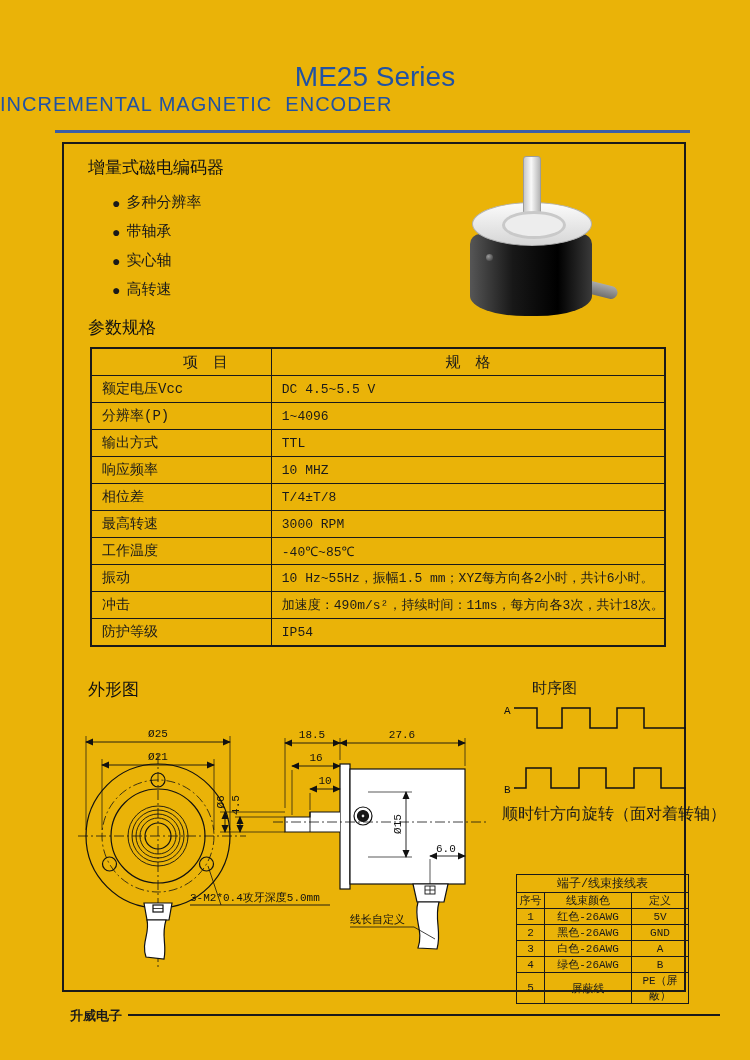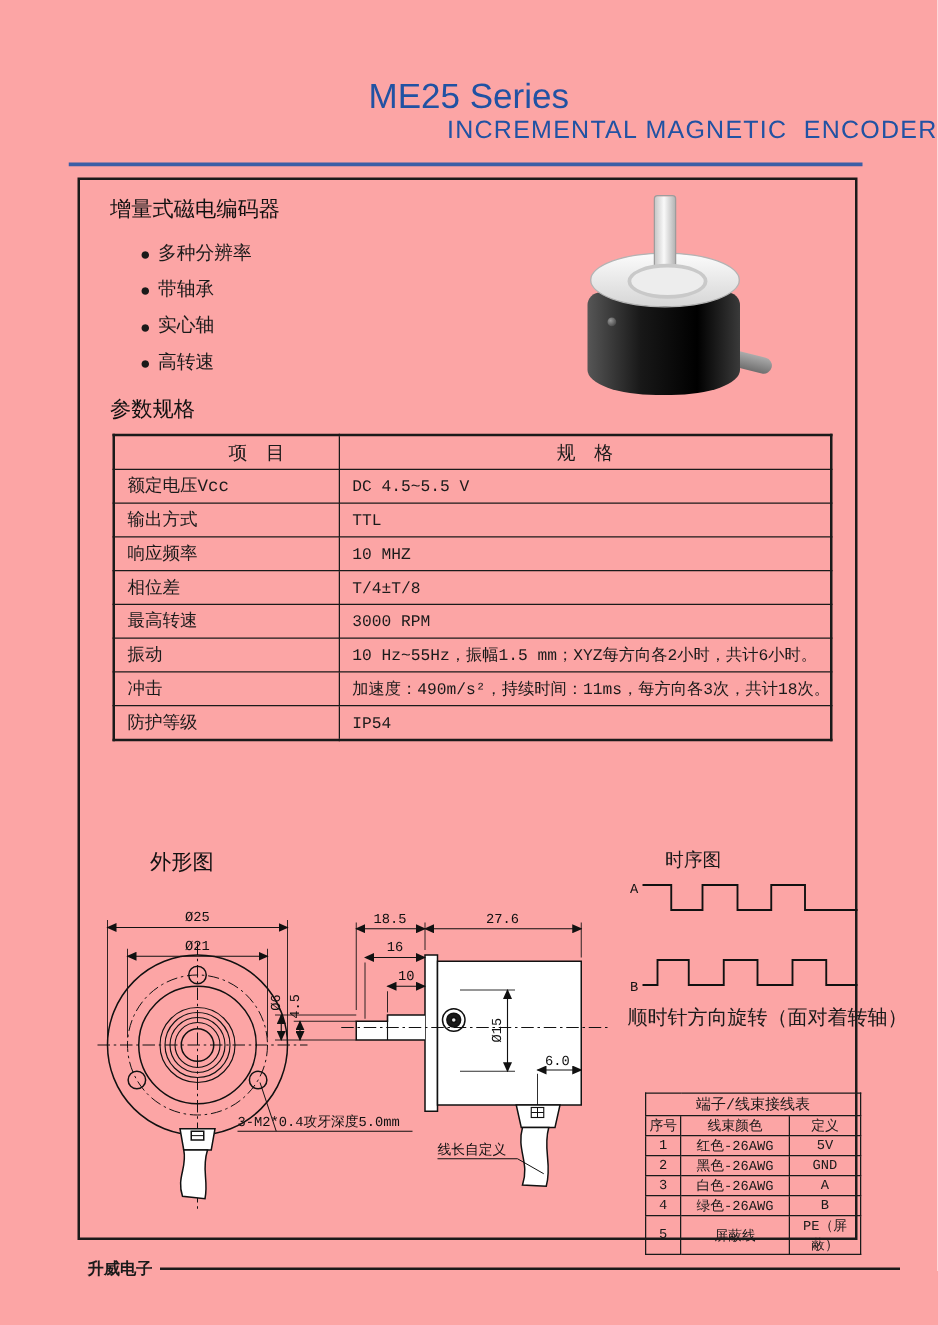--- a/index.html
+++ b/index.html
@@ -1,20 +1,20 @@
 <!DOCTYPE html>
 <html><head>
 <meta charset="utf-8">
 <style>
   html,body{margin:0;padding:0;background:#fff;}
-  .page{position:relative;width:750px;height:1060px;background:#fca5a5;overflow:hidden;
+  .page{position:relative;width:750px;height:1060px;background:#eab308;overflow:hidden;
         font-family:"Liberation Sans",sans-serif;color:#1a1a1a;}
   
   .doc-title{padding-top:62px;text-align:center;font-size:28px;line-height:30px;color:#2152a3;}
-  .doc-subtitle{text-align:right;font-size:20px;line-height:24px;color:#2152a3;letter-spacing:1px;white-space:pre;}
+  .doc-subtitle{text-align:left;font-size:20px;line-height:24px;color:#2152a3;letter-spacing:1px;white-space:pre;}
   .rule{position:absolute;left:55px;top:130px;width:635px;height:3px;background:#3b5ea6;}
   
   .content-box{position:absolute;left:62px;top:142px;width:620px;height:846px;border:2px solid #1a1a1a;}
   .sec-heading{position:absolute;font-size:17px;font-weight:normal;color:#111;}
   
   .features{position:absolute;left:48px;top:44px;list-style:none;margin:0;padding:0;}
   .features li{font-size:15px;height:29px;display:flex;align-items:center;}
   .features .bullet{font-size:14px;margin-right:6px;}
   
   .photo{position:absolute;left:392px;top:12px;width:150px;height:160px;}
@@ -101,51 +101,59 @@
       <tbody>
           <tr>
         <th style="width:145px;padding-left:48px;">项　目</th>
         <th>规　格</th>
       </tr>
       <tr>
             <td class="item">额定电压Vcc</td>
             <td class="spec">DC 4.5~5.5 V</td>
           </tr>
       <tr>
+            <td class="item">分辨率(P)</td>
+            <td class="spec">1~4096</td>
+          </tr>
+      <tr>
             <td class="item">输出方式</td>
             <td class="spec">TTL</td>
           </tr>
       <tr>
             <td class="item">响应频率</td>
             <td class="spec">10 MHZ</td>
           </tr>
       <tr>
             <td class="item">相位差</td>
             <td class="spec">T/4±T/8</td>
           </tr>
       <tr>
             <td class="item">最高转速</td>
             <td class="spec">3000 RPM</td>
           </tr>
       <tr>
+            <td class="item">工作温度</td>
+            <td class="spec">-40℃~85℃</td>
+          </tr>
+      <tr>
             <td class="item">振动</td>
             <td class="spec">10 Hz~55Hz，振幅1.5 mm；XYZ每方向各2小时，共计6小时。</td>
           </tr>
       <tr>
             <td class="item">冲击</td>
             <td class="spec">加速度：490m/s²，持续时间：11ms，每方向各3次，共计18次。</td>
           </tr>
       <tr>
             <td class="item">防护等级</td>
             <td class="spec">IP54</td>
           </tr>
     </tbody>
       </table>
 
-    <div class="sec-heading" style="left:24px;top:534px;margin-left:32px;">外形图</div>
+    <div class="sec-heading" style="left:24px;top:534px;">外形图</div>
 
     <svg class="drawing" width="440" height="290" viewBox="0 0 440 290">
       <defs>
         <marker id="arr" markerWidth="9" markerHeight="8" refX="8" refY="4" orient="auto-start-reverse">
           <path d="M0,0 L9,4 L0,8 Z" fill="#111"></path>
         </marker>
       </defs>
 
       <g fill="none" stroke="#111" stroke-width="1.2">
         <circle cx="90" cy="140" r="72"></circle>

